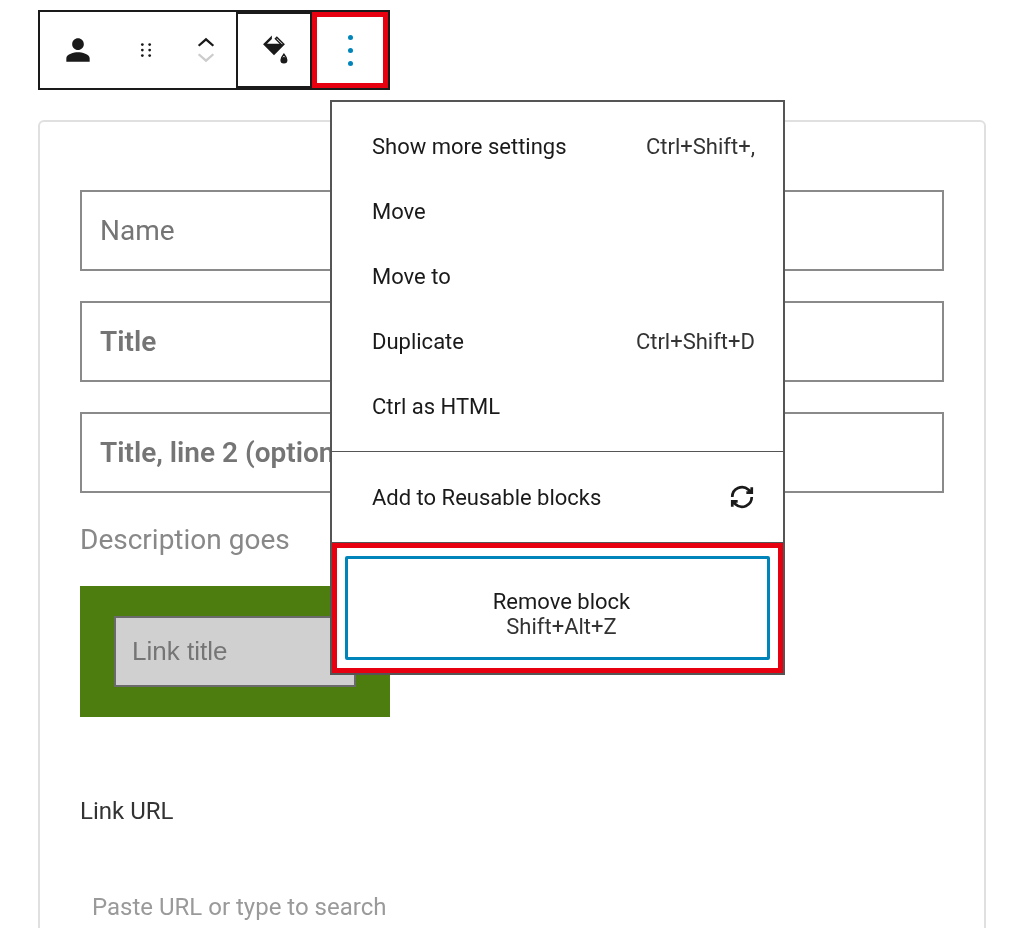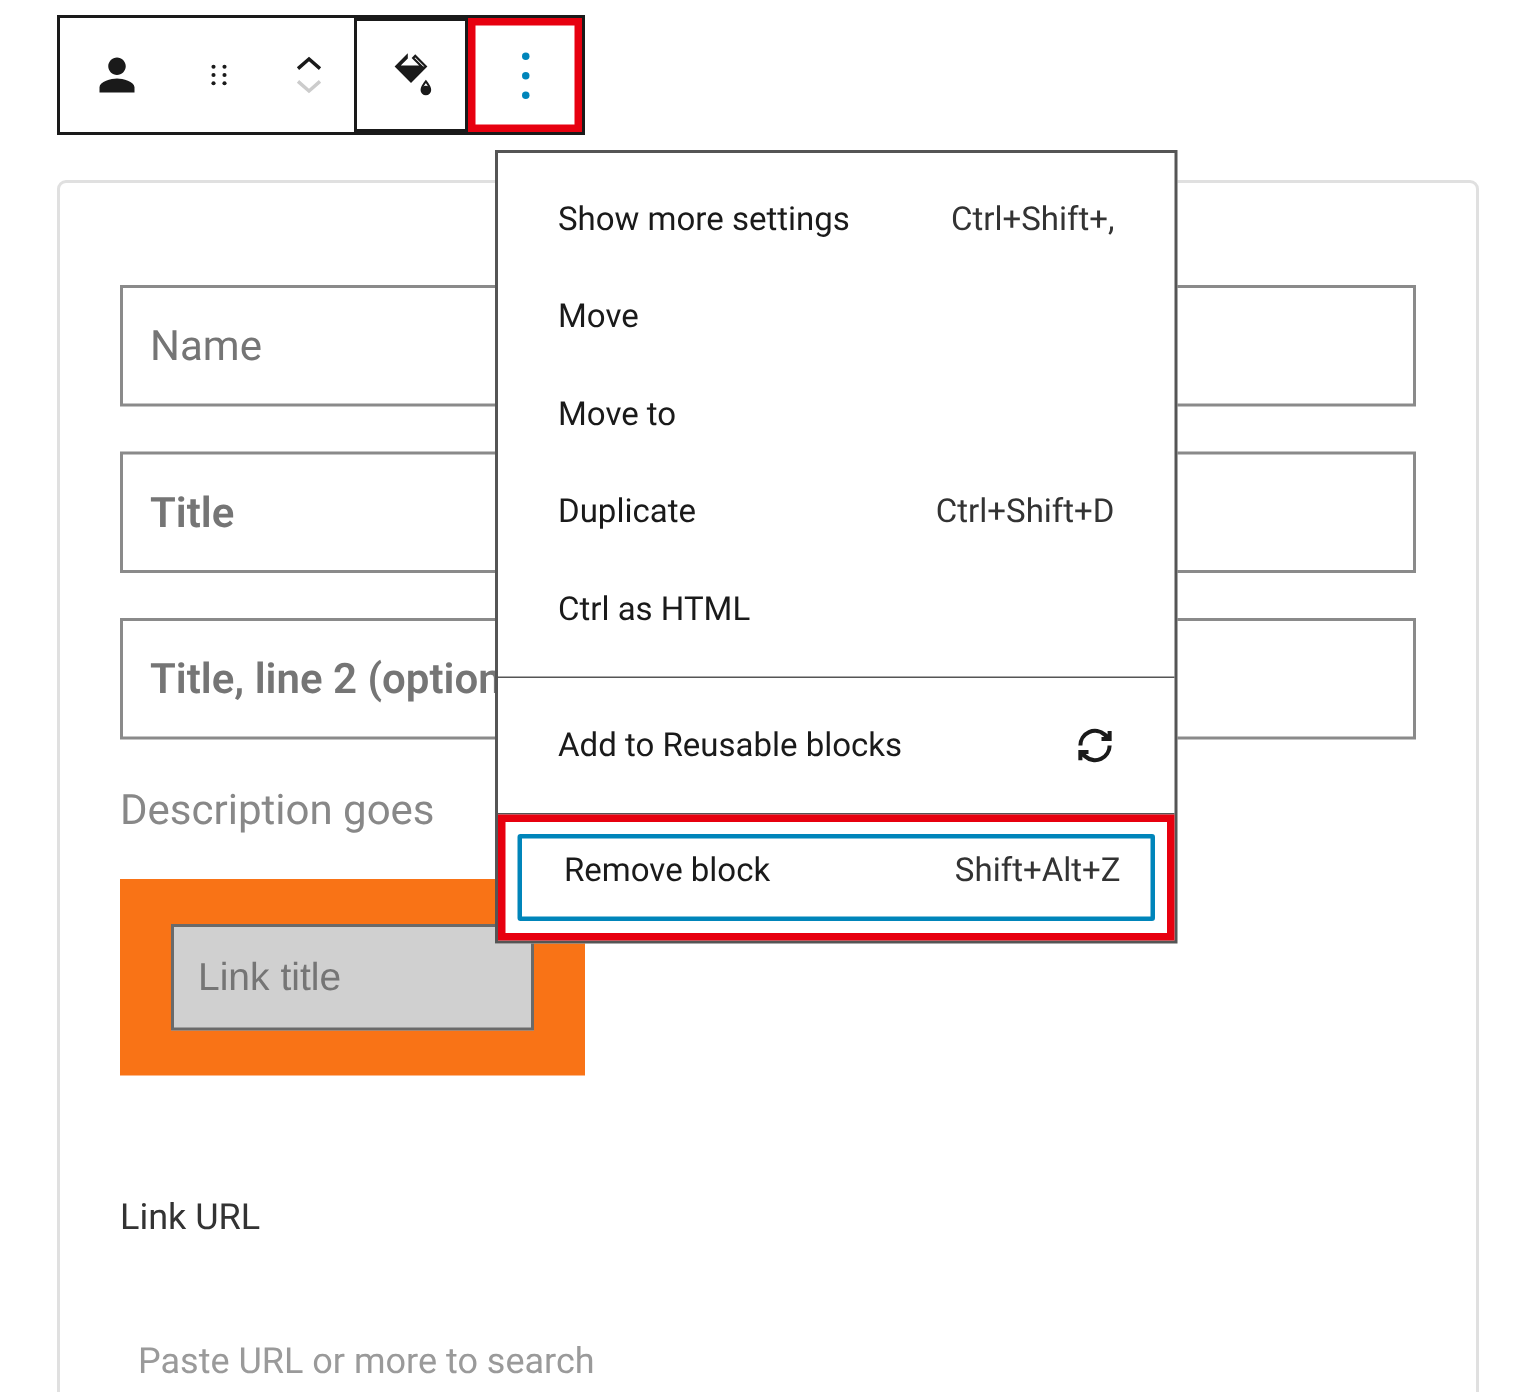--- a/index.html
+++ b/index.html
@@ -66,21 +66,21 @@
     .input-field.bold {
       font-weight: 600;
       color: #333;
     }
     .description-label {
       font-size: 28px;
       color: #888;
       margin-bottom: 30px;
     }
     .linked-box {
-      background: #f97316;
+      background: #4d7c0f;
       padding: 30px 34px;
       width: 310px;
     }
     .linked-input {
       border: 2px solid #6a6a6a;
       background: #d0d0d0;
       padding: 18px 16px;
       font-size: 26px;
       color: #555;
       width: 100%;
@@ -109,39 +109,41 @@
       padding: 12px 0;
     }
     .menu-divider {
       border: none;
       border-top: 1.5px solid #555;
     }
     .menu-item {
       display: flex;
       justify-content: space-between;
       align-items: center;
-      padding: 20px 40px 20px 40px;
+      padding: 20px 28px 20px 40px;
       font-size: 22px;
       color: #1a1a1a;
       cursor: pointer;
     }
     .menu-item .shortcut {
       color: #333;
     }
     .menu-item.highlighted {
       border: 5px solid #e7000f;
       padding: 8px;
     }
     .menu-item-inner {
       border: 3px solid #0085ba;
       display: flex;
       justify-content: space-between;
-      padding: 9px 20px 18px 28px;
+      align-items: center;
+      padding: 30px 20px 18px 28px;
       width: 100%;
       border-radius: 2px;
+      flex-direction: column;
     }
     .refresh-icon {
       width: 26px;
       height: 26px;
     }
     .dots {
       display: flex;
       flex-direction: column;
       gap: 8px;
     }
@@ -236,14 +238,14 @@
 
 <div class="card">
   <input class="input-field" placeholder="Name" style="">
   <input class="input-field bold" placeholder="Title" style="">
   <input class="input-field bold" placeholder="Title, line 2 (optional)" style="">
   <div class="description-label">Description goes</div>
   <div class="linked-box">
     <input class="linked-input" placeholder="Link title" style="">
   </div>
   <div class="link-url-label">Link URL</div>
-  <div class="url-input">Paste URL or more to search</div>
+  <div class="url-input">Paste URL or type to search</div>
 </div>
 
 </body></html>

